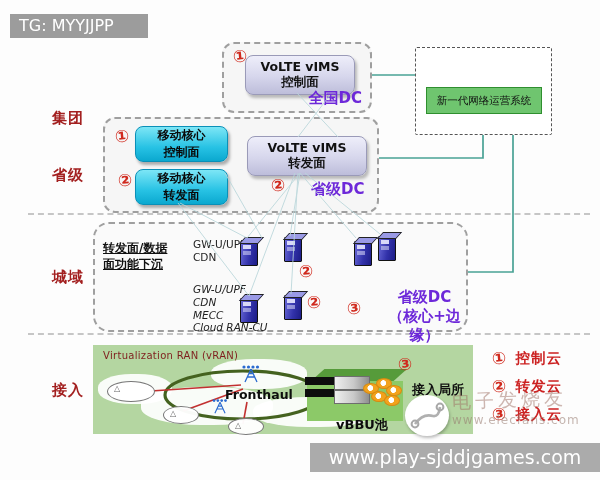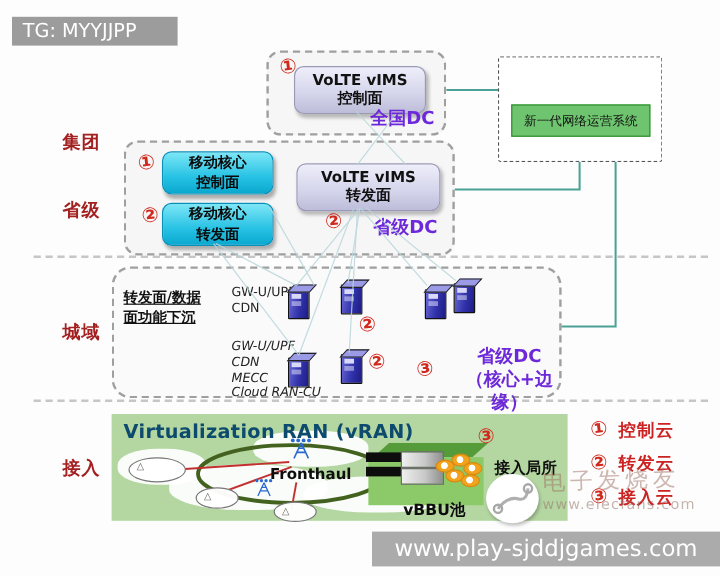--- a/index.html
+++ b/index.html
@@ -51,21 +51,21 @@
   .srv{position:absolute;width:16px;height:23px;
     background:linear-gradient(100deg,#6a6ad8 0%,#3232aa 55%,#1c1c86 100%);
     border:1px solid #111;border-radius:1px;}
   .srv::before{content:"";position:absolute;left:1px;right:-4px;top:-5px;height:5px;
     background:#9a9ae6;border:1px solid #222;transform:skewX(-42deg);}
   .srv::after{content:"";position:absolute;left:2px;top:3px;width:8px;height:4px;
     background:#d8d8f8;box-shadow:0 6px 0 rgba(216,216,248,.55);}
 
   
   .vran{left:93px;top:345px;width:380px;height:89px;background:#b4d6a1;}
-  .vran-title{font-weight:bold;font-size:16px;color:#0c4a6e;letter-spacing:.3px;}
+  .vran-title{font-weight:normal;font-size:10px;color:#7f1d1d;letter-spacing:.3px;}
   .blob{position:absolute;background:rgba(255,255,255,.92);border-radius:45%;}
   .cell{position:absolute;background:rgba(255,255,255,.97);border:1.3px solid #777;
     border-radius:50%;}
   .cell span{position:absolute;left:6px;top:2px;font-size:8px;color:#666;}
   .bar{position:absolute;width:30px;height:8px;background:#0d0d0d;}
   .gsrv{position:absolute;width:34px;height:12px;border:1px solid #6e6e6e;
     background:linear-gradient(90deg,#efefef 0%,#c9c9c9 55%,#8f8f8f 100%);}
   .platform-top{position:absolute;background:#569b3a;clip-path:polygon(14% 0,100% 0,86% 100%,0 100%);}
   .platform-front{position:absolute;background:#8cc968;}
   .dot{position:absolute;width:14px;height:9px;border-radius:50%;

